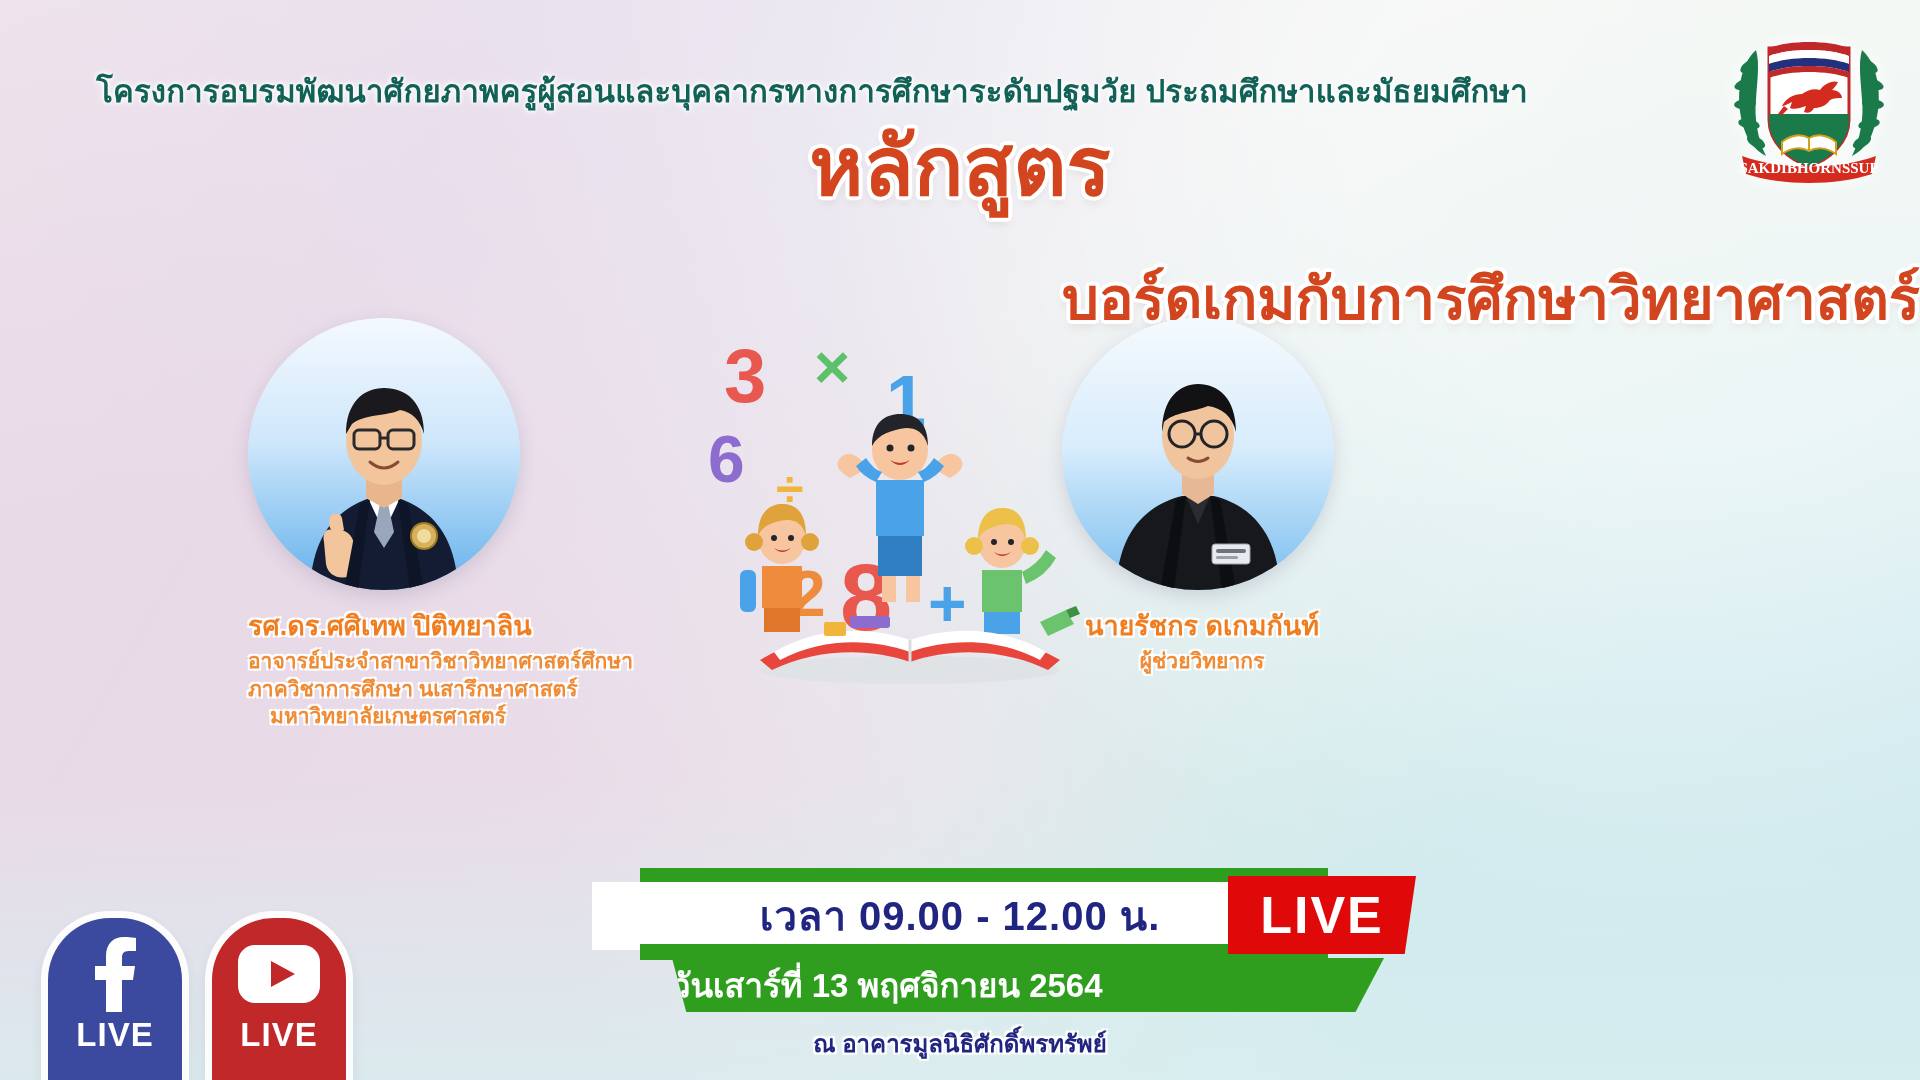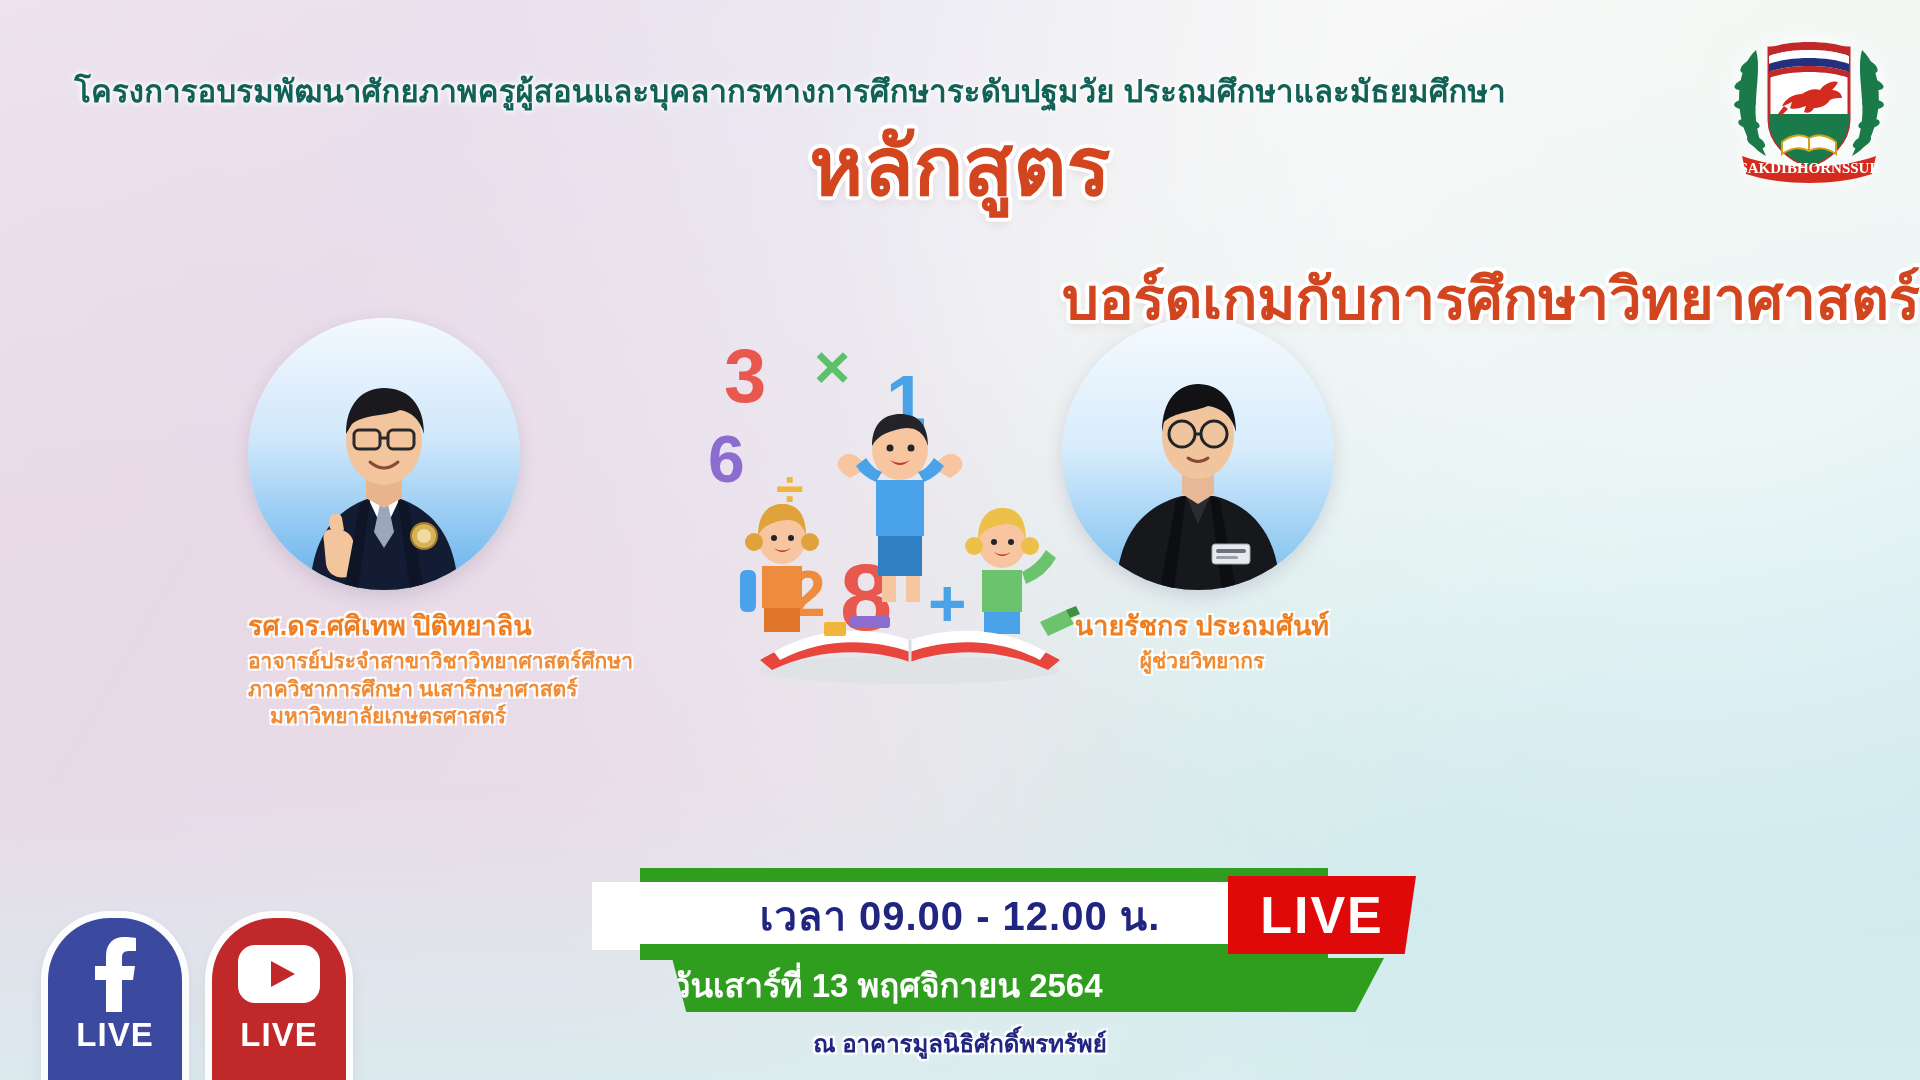--- a/index.html
+++ b/index.html
@@ -22,20 +22,21 @@
     background:linear-gradient(to top, rgba(216,238,240,.8), rgba(255,255,255,0));
     pointer-events:none;
   }
 
   
   .header-line{
     position:absolute;top:66px;left:0;width:1580px;text-align:center;
     font-size:31px;font-weight:700;color:#116157;letter-spacing:.2px;
     text-shadow:0 0 4px #fff,0 0 4px #fff,0 0 8px #fff;
     white-space:nowrap;
+    padding-left:22px;
   }
   .title-main{
     position:absolute;top:126px;left:0;width:1920px;text-align:center;
     font-size:82px;font-weight:800;color:#d2451e;line-height:1;
     text-shadow:
       -3px -3px 0 #fff,3px -3px 0 #fff,-3px 3px 0 #fff,3px 3px 0 #fff,
       0 -4px 0 #fff,0 4px 0 #fff,-4px 0 0 #fff,4px 0 0 #fff,
       0 6px 10px rgba(120,60,30,.13);
   }
   .title-sub{
@@ -253,21 +254,21 @@
         <path d="M126 140 Q136 147 146 140" stroke="#8a4a36" stroke-width="3" fill="none" stroke-linecap="round"></path>
 
         <path d="M124 178 L112 272 L98 272 L114 182 Z" fill="#0d0e11"></path>
         <path d="M148 178 L160 272 L174 272 L158 182 Z" fill="#0d0e11"></path>
 
         <rect x="150" y="226" width="38" height="20" rx="3" fill="#e8eaee" stroke="#9aa0aa"></rect>
         <rect x="154" y="231" width="30" height="4" rx="2" fill="#6d7480"></rect>
         <rect x="154" y="238" width="22" height="3" rx="1.5" fill="#9aa0aa"></rect>
       </svg>
     </div>
-    <div class="sp-name">นายรัชกร ประถมศันท์</div>
+    <div class="sp-name">นายรัชกร ดเกมกันท์</div>
     <div class="sp-line">ผู้ช่วยวิทยากร</div>
   </div>
 
   <div class="illus">
     <svg viewBox="0 0 420 360" width="420" height="360" aria-hidden="true">
 
       <g font-family="Liberation Sans, sans-serif" font-weight="800">
         <text x="24" y="72" font-size="76" fill="#e8584f">3</text>
         <text x="114" y="58" font-size="62" fill="#5dc06a">×</text>
         <text x="186" y="96" font-size="72" fill="#4aa3e8">1</text>

